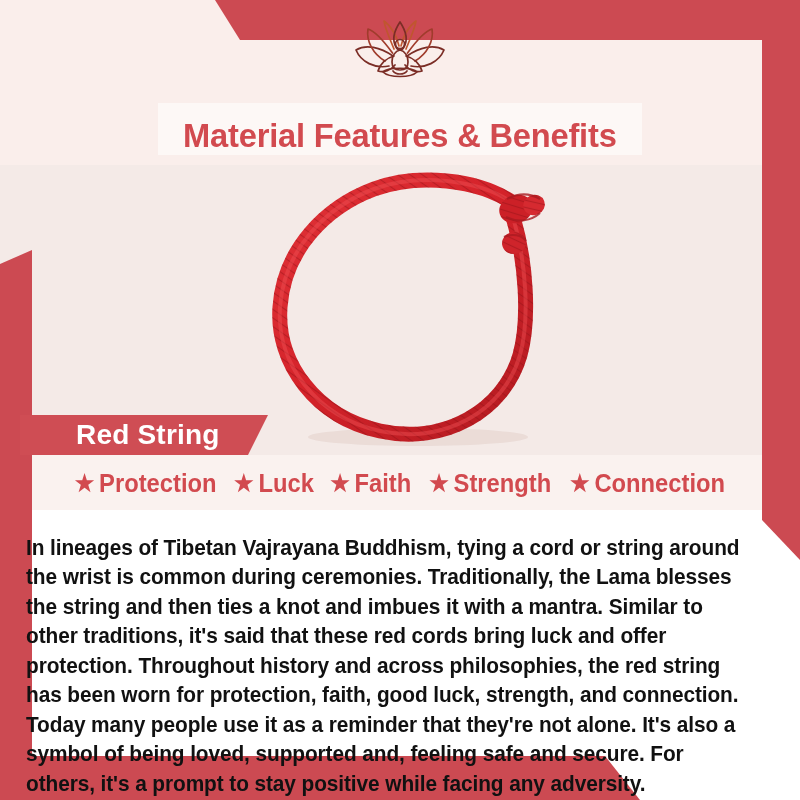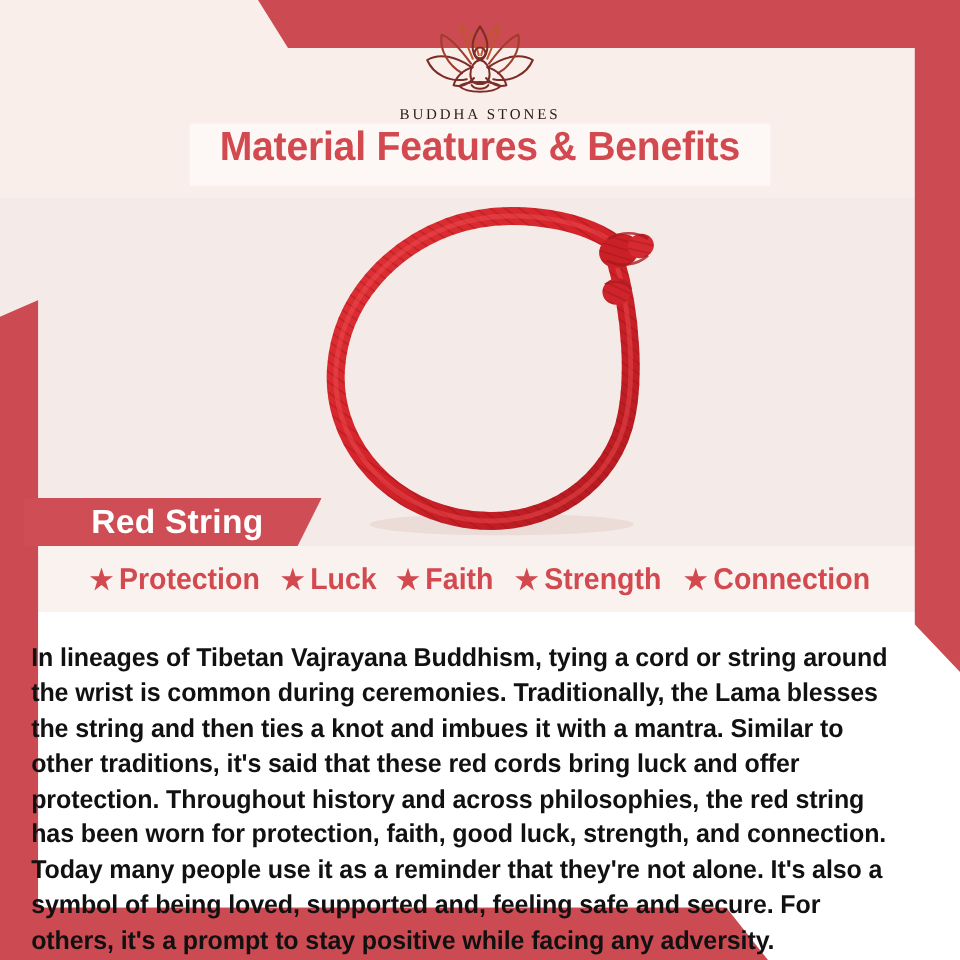--- a/index.html
+++ b/index.html
@@ -130,21 +130,21 @@
   
   .title-band {
     position: absolute;
     left: 158px;
     top: 103px;
     width: 484px;
     height: 52px;
     background: #fdf8f6;
     z-index: 4;
     display: flex;
-    align-items: flex-start;
+    align-items: flex-end;
     justify-content: center;
   }
   .title-text {
     font-family: "Liberation Sans Narrow", "Liberation Sans", sans-serif;
     font-size: 34px;
     font-weight: bold;
     color: #d24a4f;
     letter-spacing: -0.2px;
     white-space: nowrap;
     transform: scaleX(0.96);
@@ -277,21 +277,20 @@
         <path d="M110 72 C100 74 94 84 94 96 C94 106 100 112 110 112 C120 112 126 106 126 96 C126 84 120 74 110 72 Z" stroke="#7b2d26"></path>
 
         <path d="M98 84 C82 88 70 100 66 114 C78 118 92 112 100 102" stroke="#7b2d26"></path>
         <path d="M122 84 C138 88 150 100 154 114 C142 118 128 112 120 102" stroke="#7b2d26"></path>
 
         <path d="M76 116 C88 128 132 128 144 116 C136 106 84 106 76 116 Z" stroke="#7b2d26"></path>
 
         <path d="M96 114 C102 122 118 122 124 114" stroke="#7b2d26"></path>
       </g>
     </svg>
-    <span class="logo-wordmark">BUDDHA STONES</span>
   </div>
 
   <div class="title-band">
     <span class="title-text">Material Features &amp; Benefits</span>
   </div>
 
   <div class="bracelet-stage">
     <svg class="bracelet-svg" viewBox="0 0 308 288" aria-hidden="true">
       <defs>
         <linearGradient id="cordGrad" x1="0" y1="0" x2="1" y2="1">

